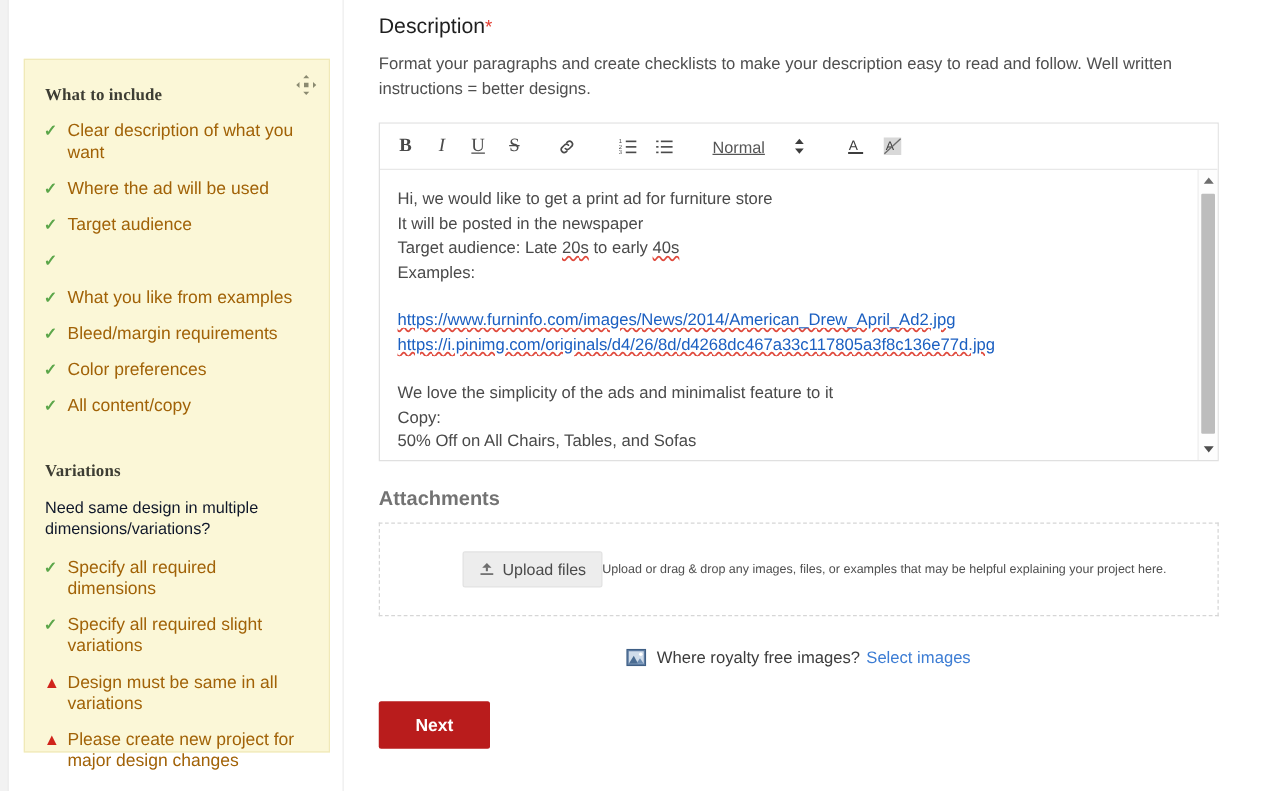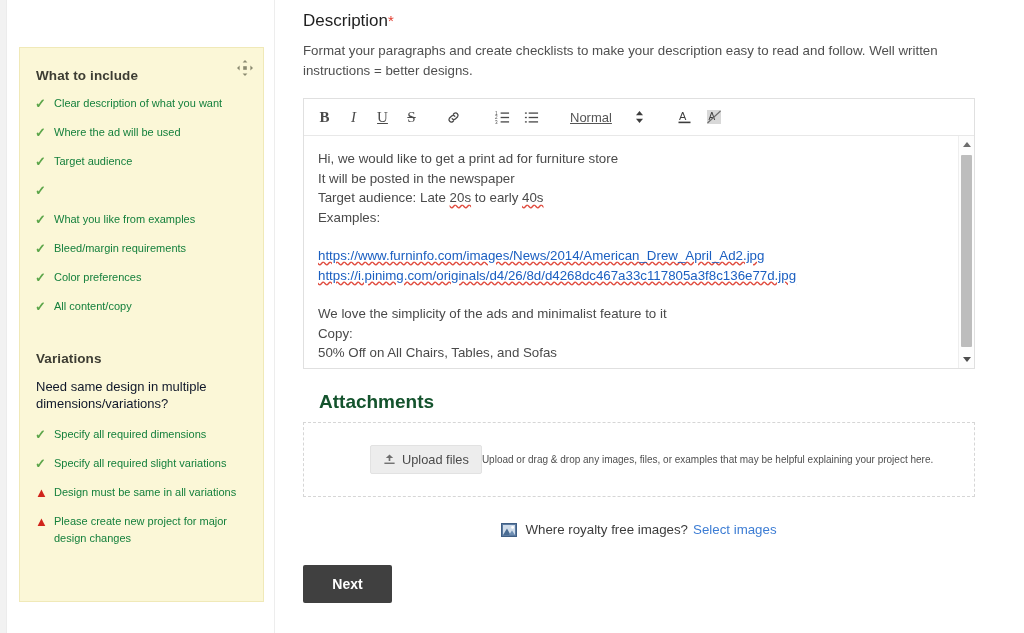--- a/index.html
+++ b/index.html
@@ -42,20 +42,21 @@
     position: absolute; right: 9px; top: 11px;
     width: 18px; height: 18px;
     cursor: move;
   }
   .tips-heading {
     font-size: 13.5px;
     font-weight: bold;
     color: #3d3d33;
     margin: 4px 0 12px 2px;
     letter-spacing: .1px;
+    font-family: Liberation Serif, serif;
   }
   .tips-sub {
     font-size: 13px;
     color: #0f172a;
     margin: 0 0 14px 2px;
     line-height: 17px;
     max-width: 205px;
   }
   .tips-list { list-style: none; margin: 0; padding: 0; }
   .tip-item {
@@ -69,22 +70,22 @@
     width: 20px;
     font-size: 13px;
     line-height: 17px;
     color: #5ca64a;
     font-weight: bold;
     text-align: left;
     padding-left: 1px;
   }
   .tip-mark.warn { color: #d0241b; }
   .tip-text {
-    font-size: 11px;
-    color: #15803d;
+    font-size: 14px;
+    color: #a16207;
     max-width: 192px;
   }
   .tips-gap { height: 20px; }
 
   
   .main {
     position: absolute;
     left: 303px; top: 0;
     width: 690px;
     padding-top: 11px;
@@ -202,24 +203,24 @@
     position: absolute;
     left: 2px; top: 19px;
     width: 11px; height: 192px;
     background: #bdbdbd;
     border-radius: 1px;
     cursor: pointer;
   }
 
   
   .attach-title {
-    font-size: 19px;
+    font-size: 16px;
     font-weight: bold;
-    color: #14532d;
-    margin: 22px 0 9px 16px;
+    color: #737373;
+    margin: 22px 0 9px 0;
   }
   .attach-box {
     width: 672px; height: 75px;
     border: 1px dashed #d6d6d6;
     display: flex;
     align-items: center;
     padding: 0 18px;
   }
   .upload-btn {
     display: flex; align-items: center;
@@ -256,21 +257,21 @@
   .royalty-link {
     color: #3d7dd4;
     margin-left: 5px;
     cursor: pointer;
   }
 
   
   .next-btn {
     margin-top: 28px;
     width: 89px; height: 38px;
-    background: #404040;
+    background: #b91c1c;
     color: #fff;
     font-size: 14px;
     font-weight: bold;
     border: none;
     border-radius: 2px;
     cursor: pointer;
     font-family: "Liberation Sans", sans-serif;
   }
 </style>
 </head>

